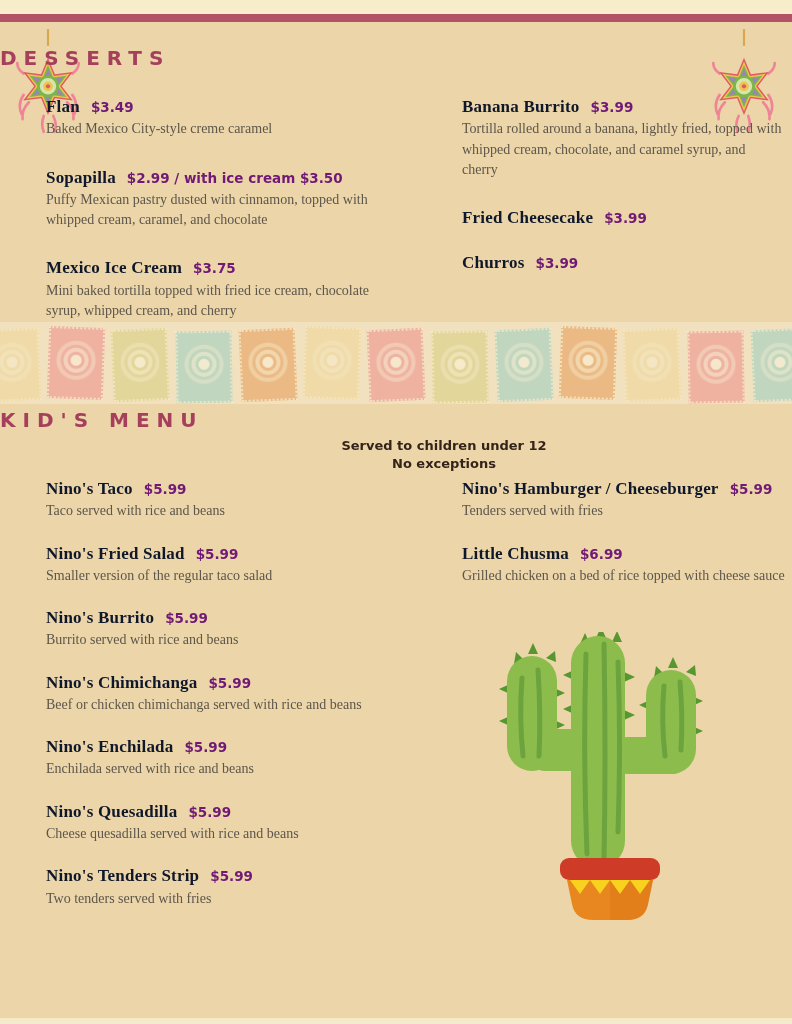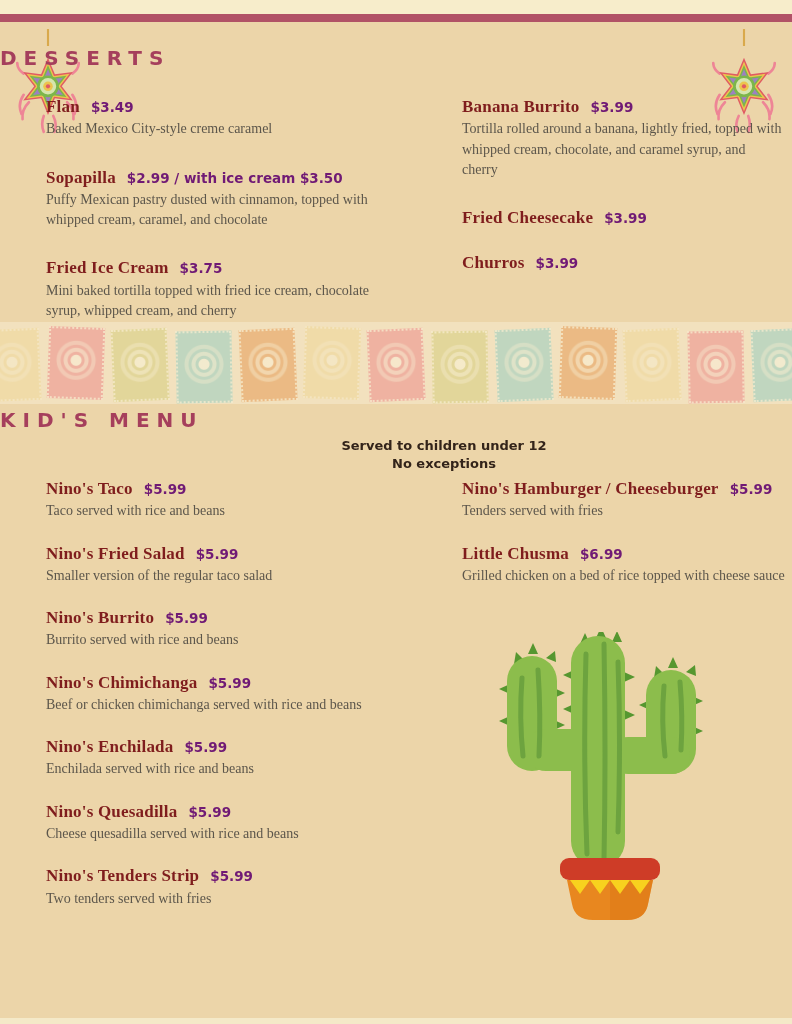--- a/index.html
+++ b/index.html
@@ -32,21 +32,21 @@
   .col-desserts-right{left:462px;top:96px;width:320px;}
   .col-kids-left{left:46px;top:478px;width:370px;}
   .col-kids-right{left:462px;top:478px;width:325px;}
 
   .item{margin:0 0 27px 0;}
   .col-kids-left .item,.col-kids-right .item{margin-bottom:21px;}
   .item.gap-lg{margin-bottom:24px;}
   .item-head{white-space:nowrap;line-height:1.25;}
   .item-name{
     font-family:"Liberation Serif", serif;font-weight:bold;
-    font-size:17px;color:#7f1d1d;letter-spacing:.2px;
+    font-size:17px;color:#0f172a;letter-spacing:.2px;
   }
   .item-price{
     font-family:"DejaVu Sans", sans-serif;font-weight:bold;
     font-size:13.5px;color:#701a75;margin-left:11px;
   }
   .item-desc{
     font-family:"Liberation Serif", serif;font-size:14px;
     color:#5c564b;line-height:1.45;margin-top:2px;
   }
   .item-desc:empty{display:none;}
@@ -141,21 +141,21 @@
   <div class="col col-desserts-left">
     <div class="item">
       <div class="item-head"><span class="item-name">Flan</span><span class="item-price">$3.49</span></div>
       <div class="item-desc">Baked Mexico City-style creme caramel</div>
     </div>
     <div class="item">
       <div class="item-head"><span class="item-name">Sopapilla</span><span class="item-price">$2.99 / with ice cream $3.50</span></div>
       <div class="item-desc">Puffy Mexican pastry dusted with cinnamon, topped with whipped cream, caramel, and chocolate</div>
     </div>
     <div class="item">
-      <div class="item-head"><span class="item-name">Fried Ice Cream</span><span class="item-price">$3.75</span></div>
+      <div class="item-head"><span class="item-name">Mexico Ice Cream</span><span class="item-price">$3.75</span></div>
       <div class="item-desc">Mini baked tortilla topped with fried ice cream, chocolate syrup, whipped cream, and cherry</div>
     </div>
   </div>
 
   <div class="col col-desserts-right">
     <div class="item">
       <div class="item-head"><span class="item-name">Banana Burrito</span><span class="item-price">$3.99</span></div>
       <div class="item-desc">Tortilla rolled around a banana, lightly fried, topped with whipped cream, chocolate, and caramel syrup, and cherry</div>
     </div>
     <div class="item gap-lg">

